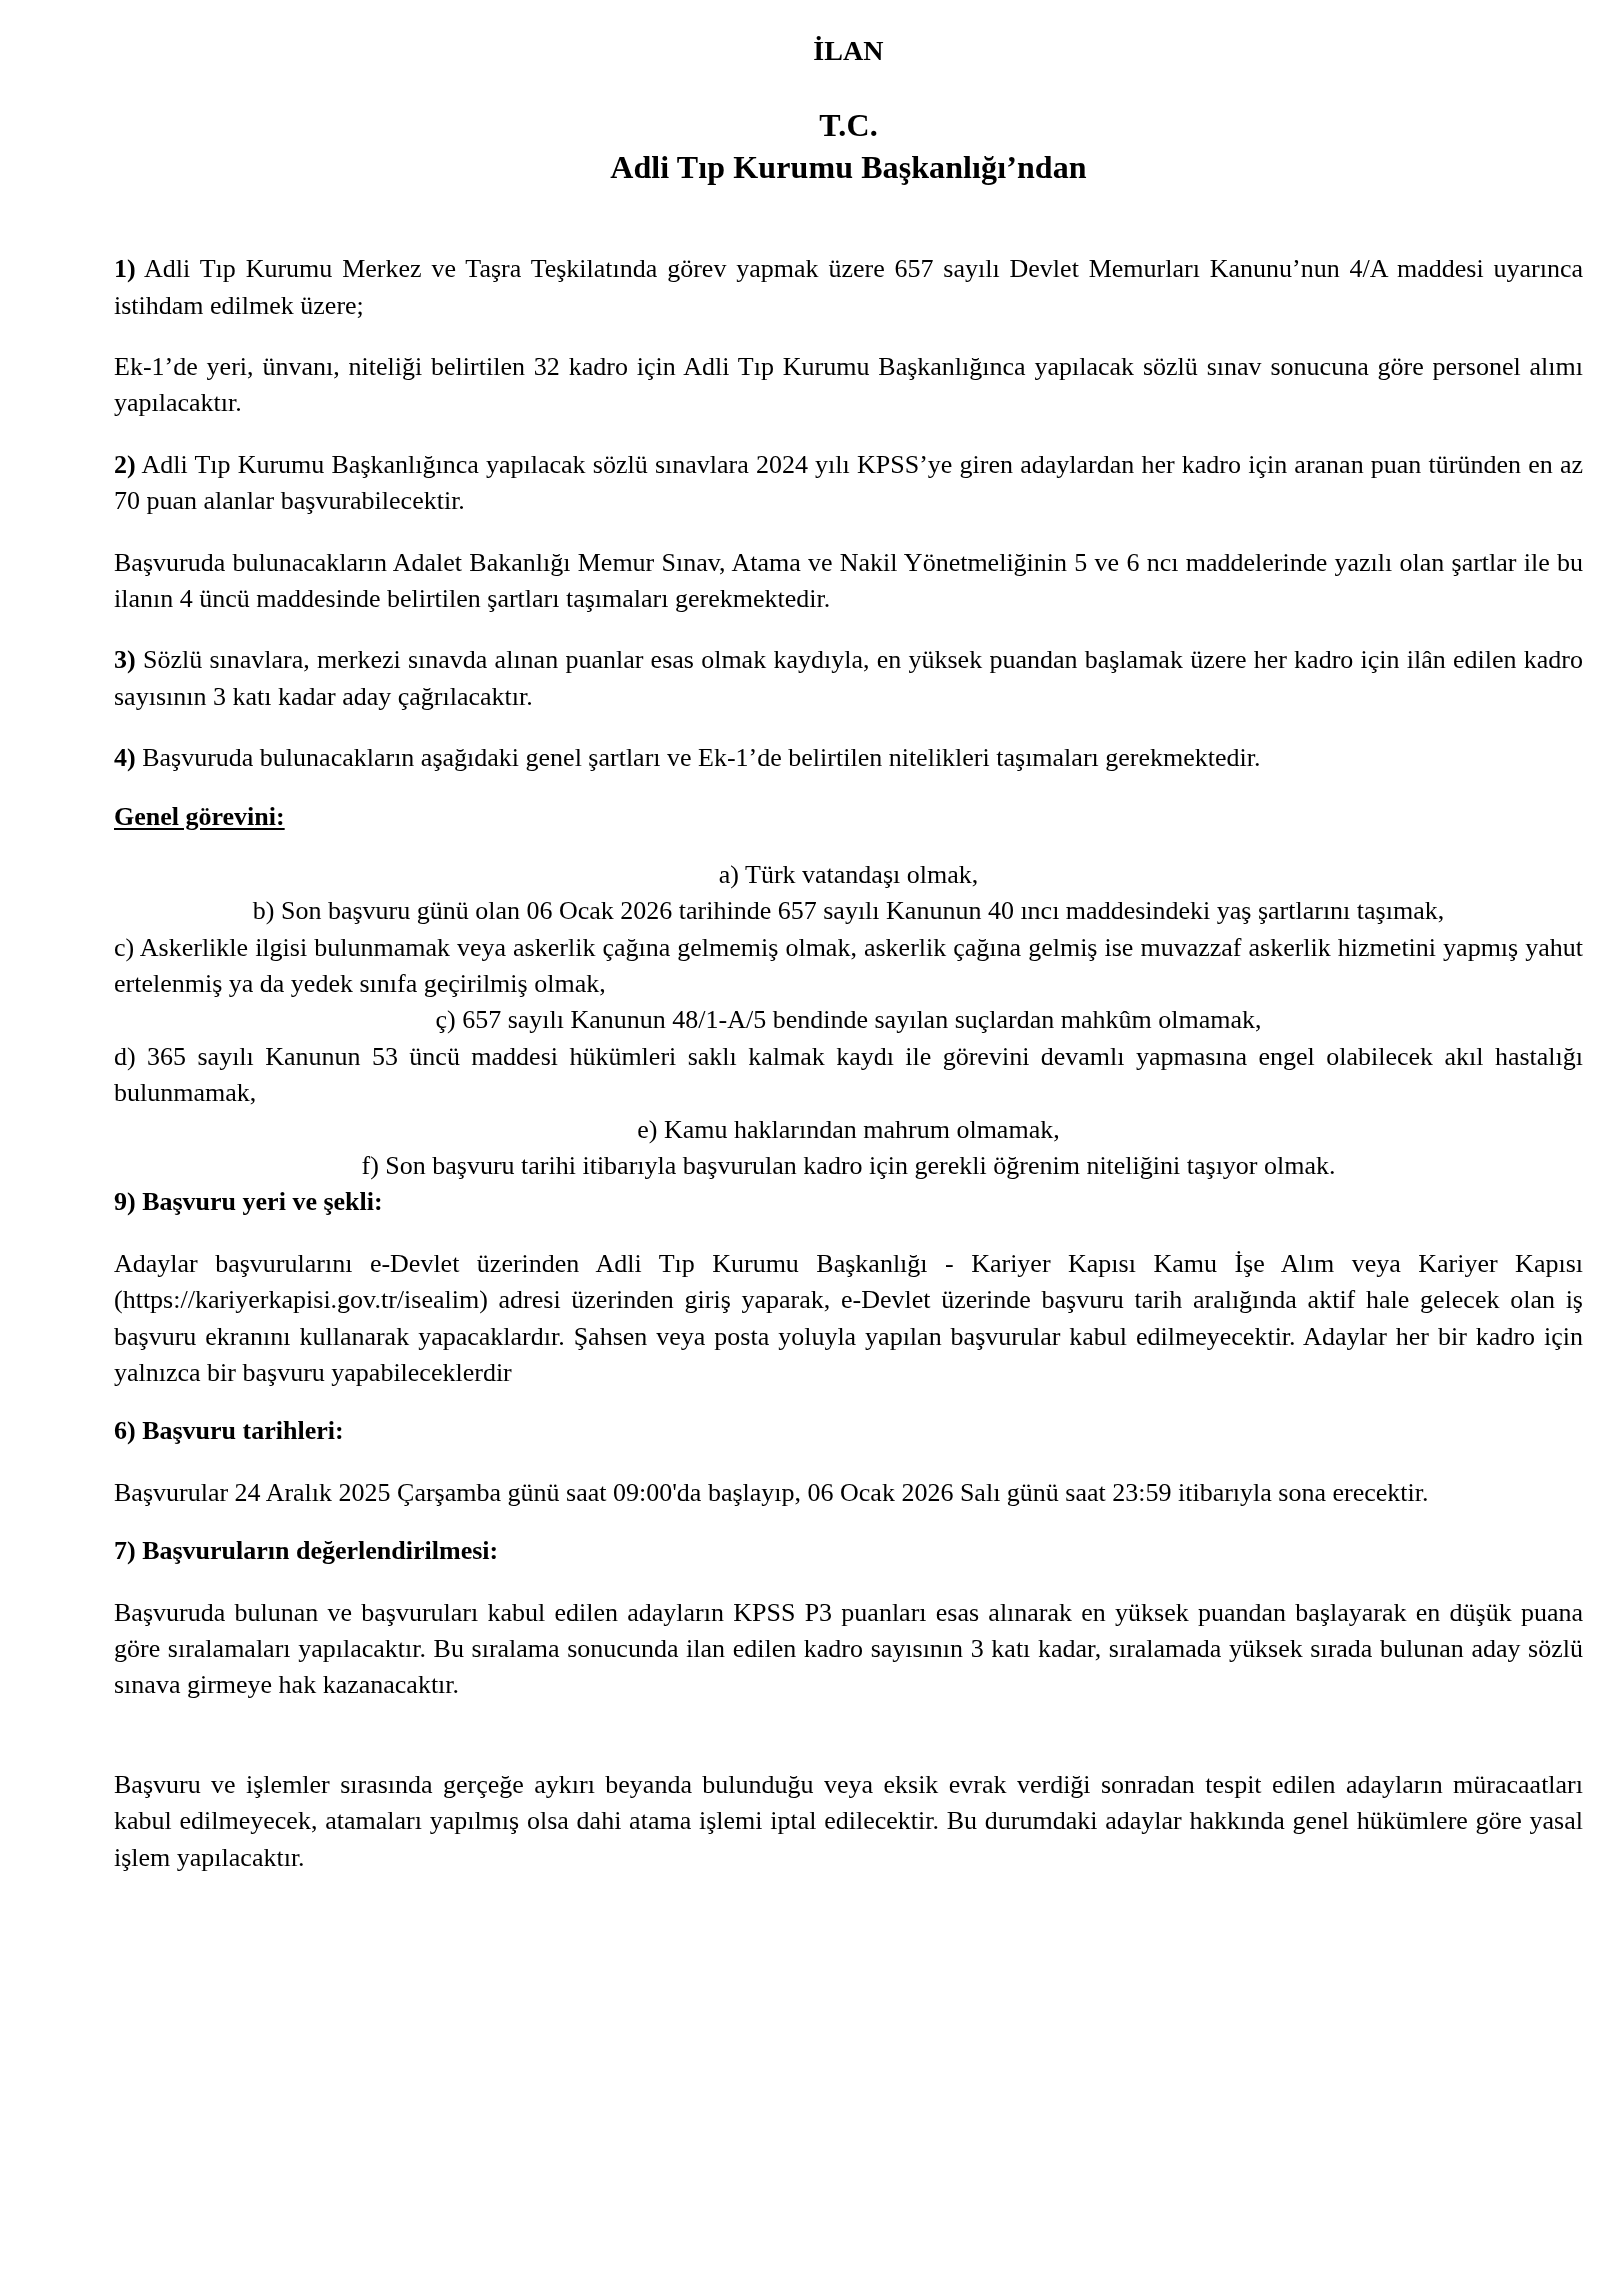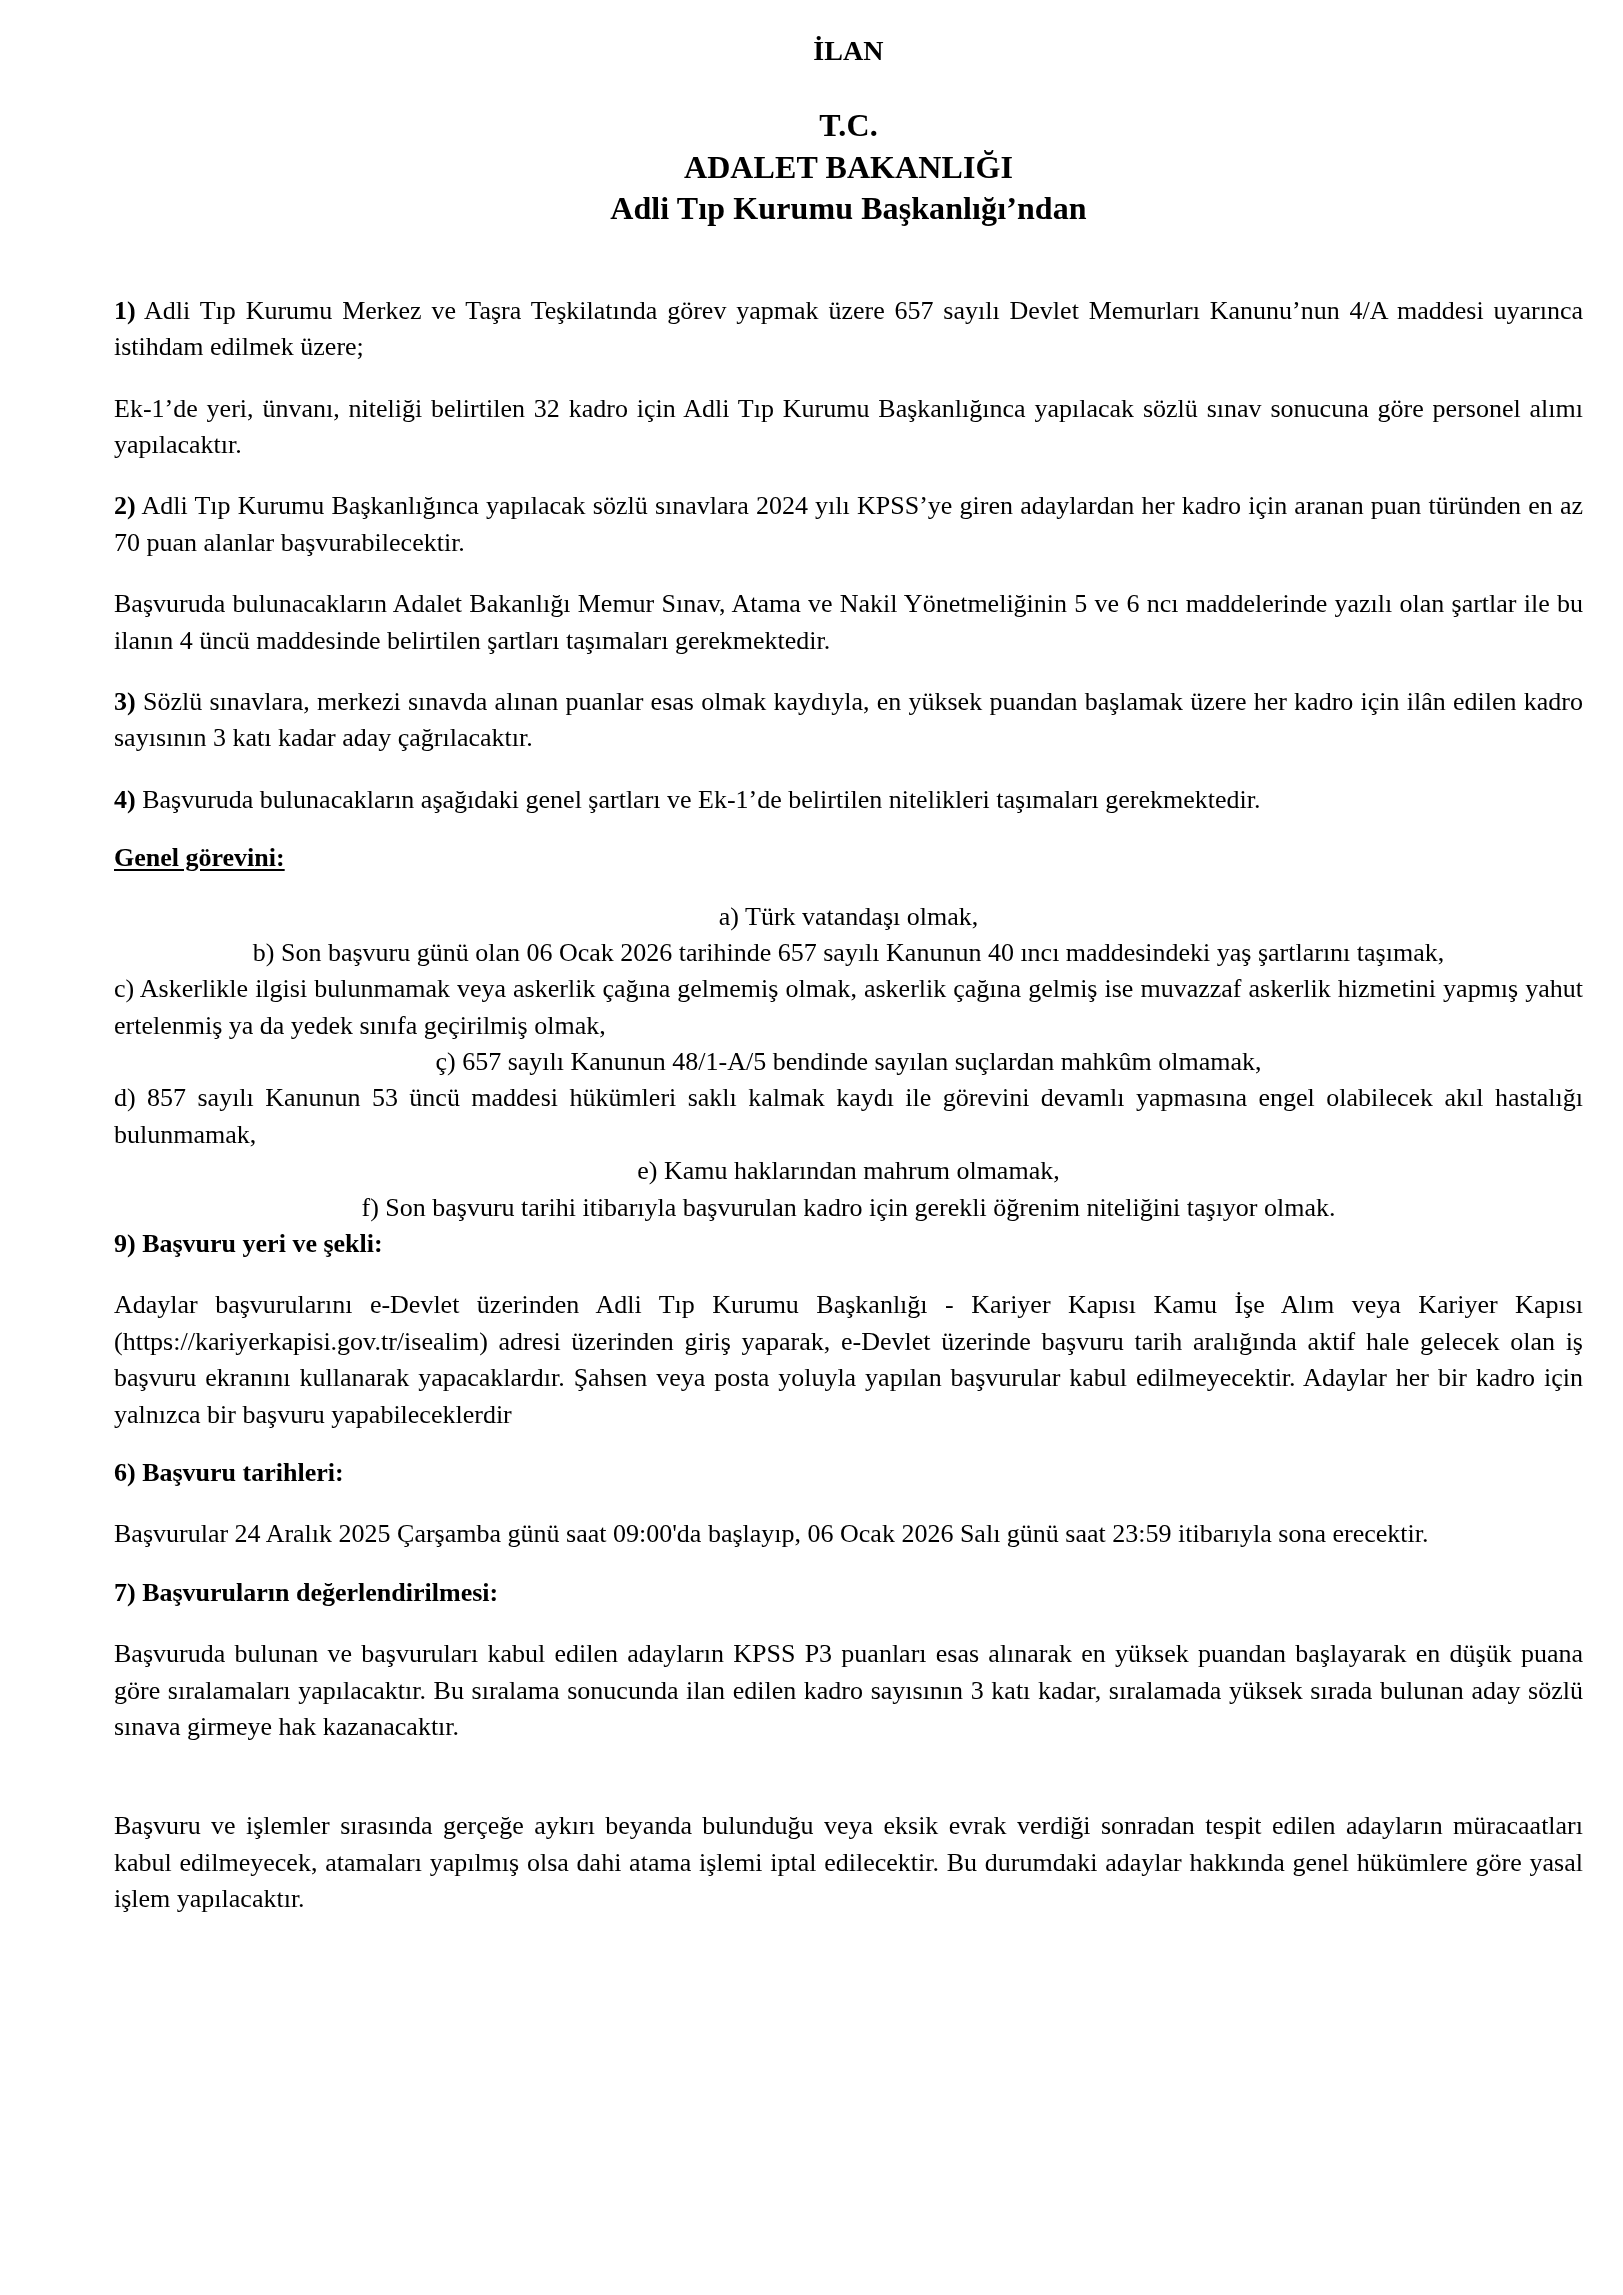--- a/index.html
+++ b/index.html
@@ -101,21 +101,20 @@
 </style>
 </head>
 <body>
 
 <div class="page">
   <div class="doc">
 
     <div class="title-block">
       <div class="title-main">İLAN</div>
       <div class="org-line">T.C.</div>
-      <div class="org-line">ADALET BAKANLIĞI</div>
       <div class="org-line spacer-after">Adli Tıp Kurumu Başkanlığı’ndan</div>
     </div>
 
     <p class="para gap-top-xl"><span class="num">1)</span><span> Adli Tıp Kurumu Merkez ve Taşra Teşkilatında görev yapmak üzere 657 sayılı Devlet Memurları Kanunu’nun 4/A maddesi uyarınca istihdam edilmek üzere;</span></p>
 
     <p class="para gap-top-m">Ek-1’de yeri, ünvanı, niteliği belirtilen 32 kadro için Adli Tıp Kurumu Başkanlığınca yapılacak sözlü sınav sonucuna göre personel alımı yapılacaktır.</p>
 
     <p class="para gap-top-m"><span class="num">2)</span><span> Adli Tıp Kurumu Başkanlığınca yapılacak sözlü sınavlara 2024 yılı KPSS’ye giren adaylardan her kadro için aranan puan türünden en az 70 puan alanlar başvurabilecektir.</span></p>
 
     <p class="para gap-top-m">Başvuruda bulunacakların Adalet Bakanlığı Memur Sınav, Atama ve Nakil Yönetmeliğinin 5 ve 6 ncı maddelerinde yazılı olan şartlar ile bu ilanın 4 üncü maddesinde belirtilen şartları taşımaları gerekmektedir.</p>
@@ -124,21 +123,21 @@
 
     <p class="para gap-top-m"><span class="num">4)</span><span> Başvuruda bulunacakların aşağıdaki genel şartları ve Ek-1’de belirtilen nitelikleri taşımaları gerekmektedir.</span></p>
 
     <p class="sect-head underlined gap-top-m">Genel görevini:</p>
 
     <ul class="letter-list gap-top-m">
       <li class="nojust">a) Türk vatandaşı olmak,</li>
       <li class="nojust">b) Son başvuru günü olan 06 Ocak 2026 tarihinde 657 sayılı Kanunun 40 ıncı maddesindeki yaş şartlarını taşımak,</li>
       <li>c) Askerlikle ilgisi bulunmamak veya askerlik çağına gelmemiş olmak, askerlik çağına gelmiş ise muvazzaf askerlik hizmetini yapmış yahut ertelenmiş ya da yedek sınıfa geçirilmiş olmak,</li>
       <li class="nojust">ç) 657 sayılı Kanunun 48/1-A/5 bendinde sayılan suçlardan mahkûm olmamak,</li>
-      <li>d) 857 sayılı Kanunun 53 üncü maddesi hükümleri saklı kalmak kaydı ile görevini devamlı yapmasına engel olabilecek akıl hastalığı bulunmamak,</li>
+      <li>d) 365 sayılı Kanunun 53 üncü maddesi hükümleri saklı kalmak kaydı ile görevini devamlı yapmasına engel olabilecek akıl hastalığı bulunmamak,</li>
       <li class="nojust">e) Kamu haklarından mahrum olmamak,</li>
       <li class="nojust">f) Son başvuru tarihi itibarıyla başvurulan kadro için gerekli öğrenim niteliğini taşıyor olmak.</li>
     </ul>
 
     <p class="sect-head gap-top-l">9) Başvuru yeri ve şekli:</p>
     <p class="para gap-top-m">Adaylar başvurularını e-Devlet üzerinden Adli Tıp Kurumu Başkanlığı - Kariyer Kapısı Kamu İşe Alım veya Kariyer Kapısı (https://kariyerkapisi.gov.tr/isealim) adresi üzerinden giriş yaparak, e-Devlet üzerinde başvuru tarih aralığında aktif hale gelecek olan iş başvuru ekranını kullanarak yapacaklardır. Şahsen veya posta yoluyla yapılan başvurular kabul edilmeyecektir. Adaylar her bir kadro için yalnızca bir başvuru yapabileceklerdir</p>
 
     <p class="sect-head gap-top-l">6) Başvuru tarihleri:</p>
     <p class="para gap-top-m">Başvurular 24 Aralık 2025 Çarşamba günü saat 09:00'da başlayıp, 06 Ocak 2026 Salı günü saat 23:59 itibarıyla sona erecektir.</p>
 

